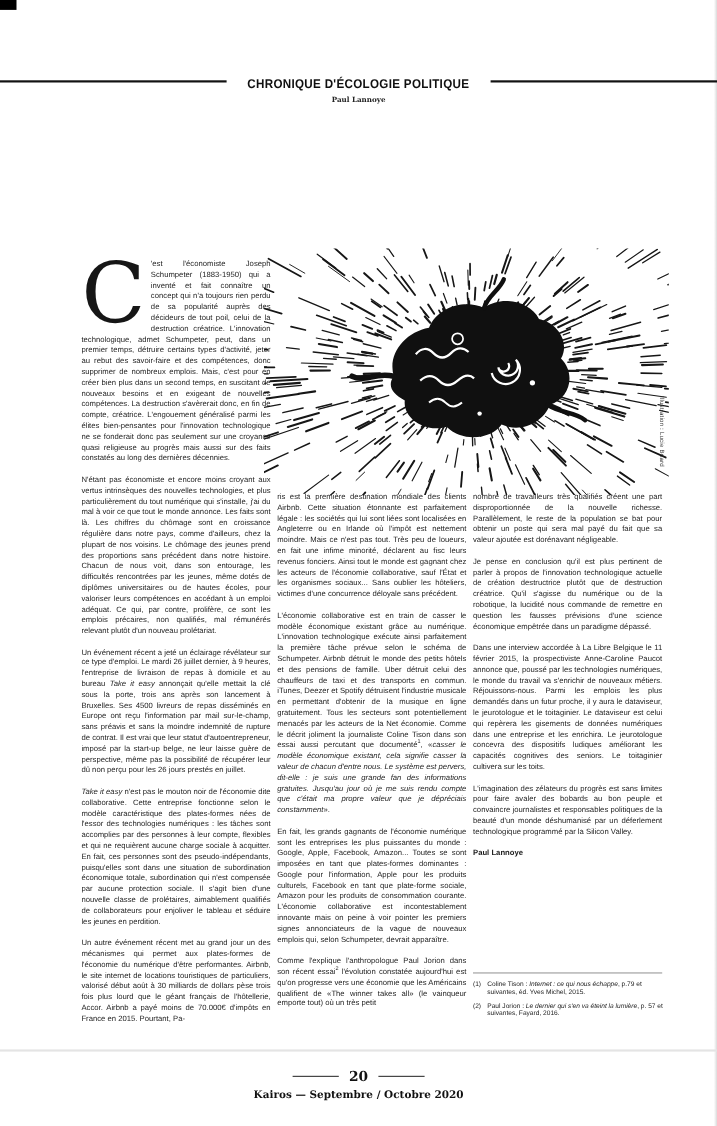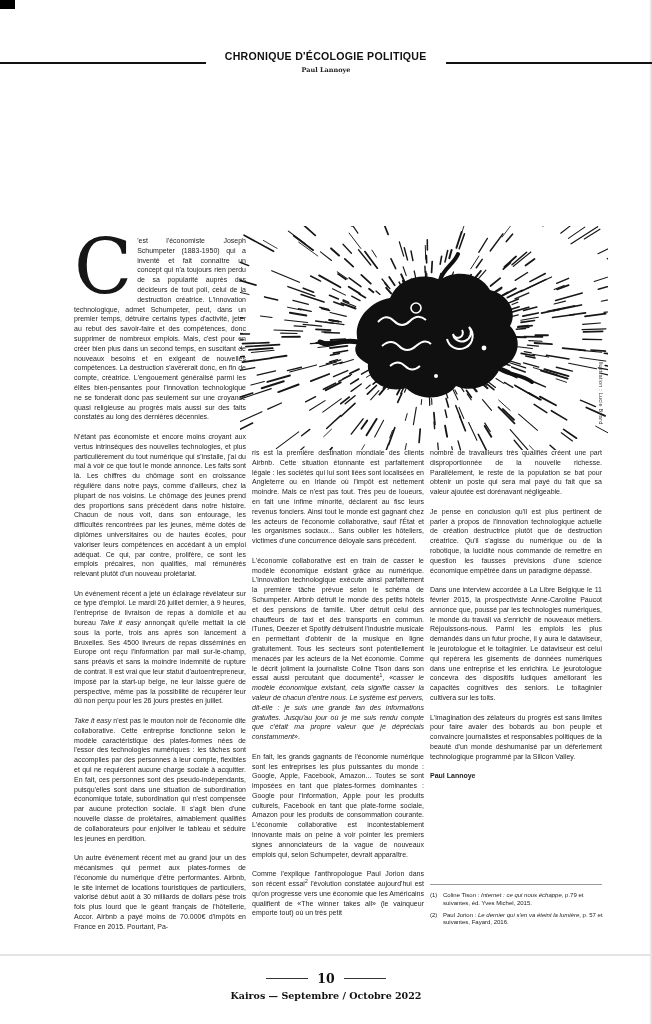--- a/index.html
+++ b/index.html
@@ -7,21 +7,21 @@
   .page {
     position:relative; width:652px; height:1024px; margin:0 auto;
     background:#ffffff; overflow:hidden; color:#1c1c1c;
     font-family:"Liberation Sans", sans-serif;
   }
   .corner-mark { position:absolute; left:0; top:0; width:15px; height:9px; background:#000; }
   .edge-right { position:absolute; right:0; top:0; width:3px; height:100%;
     background:linear-gradient(to left, #d8d8d8, #ffffff); }
 
   
-  .kicker-row { position:absolute; top:46px; left:0; right:0; display:flex; align-items:center; }
+  .kicker-row { position:absolute; top:67px; left:0; right:0; display:flex; align-items:flex-start; }
   .kicker-rule { flex:1; height:2px; background:#121212; margin-top:6px; }
   .kicker-center { padding:0 10px; text-align:center; }
   .kicker { display:inline-block; font-size:11.5px; font-weight:bold; letter-spacing:.3px;
     transform:scaleX(.92); white-space:nowrap; color:#101010; }
   .author { font-family:"DejaVu Serif", serif; font-size:6.5px; font-weight:bold; margin-top:2px; color:#222; }
 
   
   .title { position:absolute; top:102px; left:0; right:0; text-align:center;
     font-weight:bold; line-height:34px; color:#0e0e0e; }
   .title .tl { display:block; font-size:38px; letter-spacing:-.5px; transform:scaleX(.82); white-space:nowrap; }
@@ -494,17 +494,17 @@
       </div>
       <div class="fn">
         <span class="fn-num">(2)</span>
         <span>Paul Jorion : <i>Le dernier qui s'en va éteint la lumière</i>, p. 57 et suivantes, Fayard, 2016.</span>
       </div>
     </div>
 
   <div class="footer-rule"></div>
   <div class="pagenum-row">
     <div class="pn-rule"></div>
-    <span class="pagenum">10</span>
+    <span class="pagenum">20</span>
     <div class="pn-rule"></div>
   </div>
-  <div class="journal">Kairos — Septembre / Octobre 2022</div>
+  <div class="journal">Kairos — Septembre / Octobre 2020</div>
 </div>
 
 </body></html>

